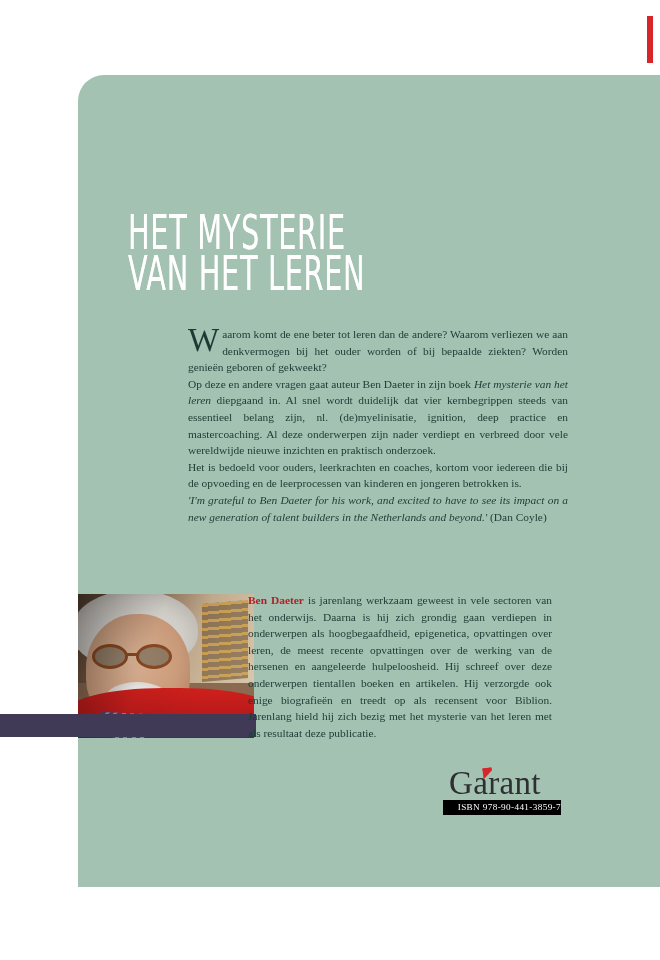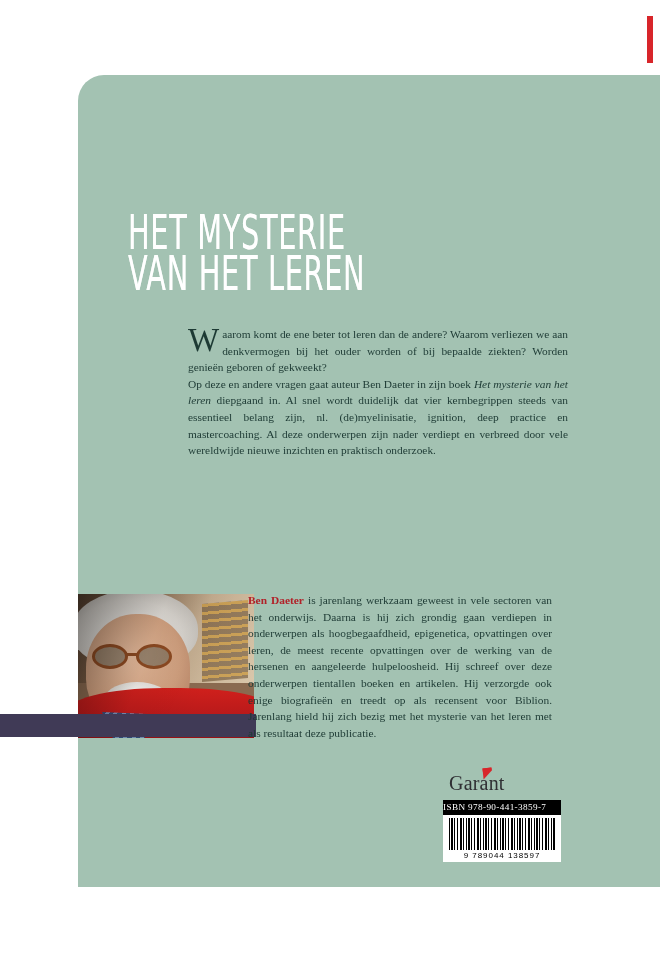--- a/index.html
+++ b/index.html
@@ -230,42 +230,42 @@
     top: 766px;
     width: 118px;
   }
   #garant-logo {
     position: relative;
     height: 34px;
     padding-left: 6px;
   }
   #garant-logo .wordmark {
     font-family: "Liberation Serif", serif;
-    font-size: 20px;
+    font-size: 33px;
     color: #2f2f33;
     letter-spacing: 0.01em;
     line-height: 34px;
     display: inline-block;
   }
   #garant-logo .flag {
     position: absolute;
     left: 40px;
     top: 2px;
     width: 0; height: 0;
     border-left: 9px solid #d8252a;
     border-bottom: 8px solid transparent;
     border-top: 3px solid #d8252a;
     transform: rotate(-6deg);
   }
   #isbn-bar {
     background: #000000;
     color: #ffffff;
     font-size: 9.2px;
     letter-spacing: 0.04em;
-    text-align: left;
+    text-align: right;
     padding: 2px 0 2.5px;
     font-family: "Liberation Serif", serif;
   }
   #barcode-area {
     background: #ffffff;
     padding: 3px 6px 2px;
   }
   #barcode-bars {
     height: 32px;
     background:
@@ -297,21 +297,23 @@
     <span class="title-line title-line-2">van het leren</span>
   </div>
 
   <div id="blurb-block">
 
     <p class="dropcap-para"><span class="dropcap">W</span><span>aarom komt de ene beter tot leren dan de andere? Waarom verliezen we aan denkvermogen bij het ouder worden of bij bepaalde ziekten? Worden genieën geboren of gekweekt?</span></p>
 
     <p><span>Op deze en andere vragen gaat auteur Ben Daeter in zijn boek </span><span class="ital">Het mysterie van het leren</span><span> diepgaand in. Al snel wordt duidelijk dat vier kernbegrippen steeds van essentieel belang zijn, nl. (de)myelinisatie, ignition, deep practice en mastercoaching. Al deze onderwerpen zijn nader verdiept en verbreed door vele wereldwijde nieuwe inzichten en  praktisch onderzoek.</span></p>
 
 
-
+    <p>Het is bedoeld voor ouders, leerkrachten en coaches, kortom voor iedereen die bij de opvoeding en de leerprocessen van kinderen en jongeren betrokken is.</p>
+
+    <p><span class="ital">'I'm grateful to Ben Daeter for his work, and excited to have to see its impact on a new generation of talent builders in the Netherlands and beyond.'</span><span> (Dan Coyle)</span></p>
   </div>
 
   <div id="author-photo">
     <div class="photo-bg"></div>
     <div class="photo-wall"></div>
     <div class="photo-chair"></div>
     <div class="photo-hair"></div>
     <div class="photo-face"></div>
     <div class="photo-moustache"></div>
     <div class="photo-glasses">
@@ -329,19 +331,15 @@
   <div id="bio-block">
     <p><span class="author-name">Ben Daeter</span><span> is jarenlang werkzaam geweest in vele sectoren van het onderwijs. Daarna is hij zich grondig gaan verdiepen in onderwerpen als hoogbegaafdheid, epigenetica, opvattingen over leren, de meest recente opvattingen over de werking van de hersenen en aangeleerde hulpeloosheid. Hij schreef over deze onderwerpen tientallen boeken en artikelen. Hij verzorgde ook enige biografieën en treedt op als recensent voor Biblion. Jarenlang hield hij zich bezig met het mysterie van het leren met als resultaat deze publicatie.</span></p>
   </div>
 
   <div id="publisher-block">
     <div id="garant-logo">
       <span class="wordmark">Garant</span>
       <span class="flag"></span>
     </div>
     <div id="isbn-bar">ISBN 978-90-441-3859-7</div>
-    <div id="barcode-area">
-      <div id="barcode-bars"></div>
-      <div id="barcode-digits">9  789044  138597</div>
-    </div>
   </div>
 
 </div>
 
 </body></html>

